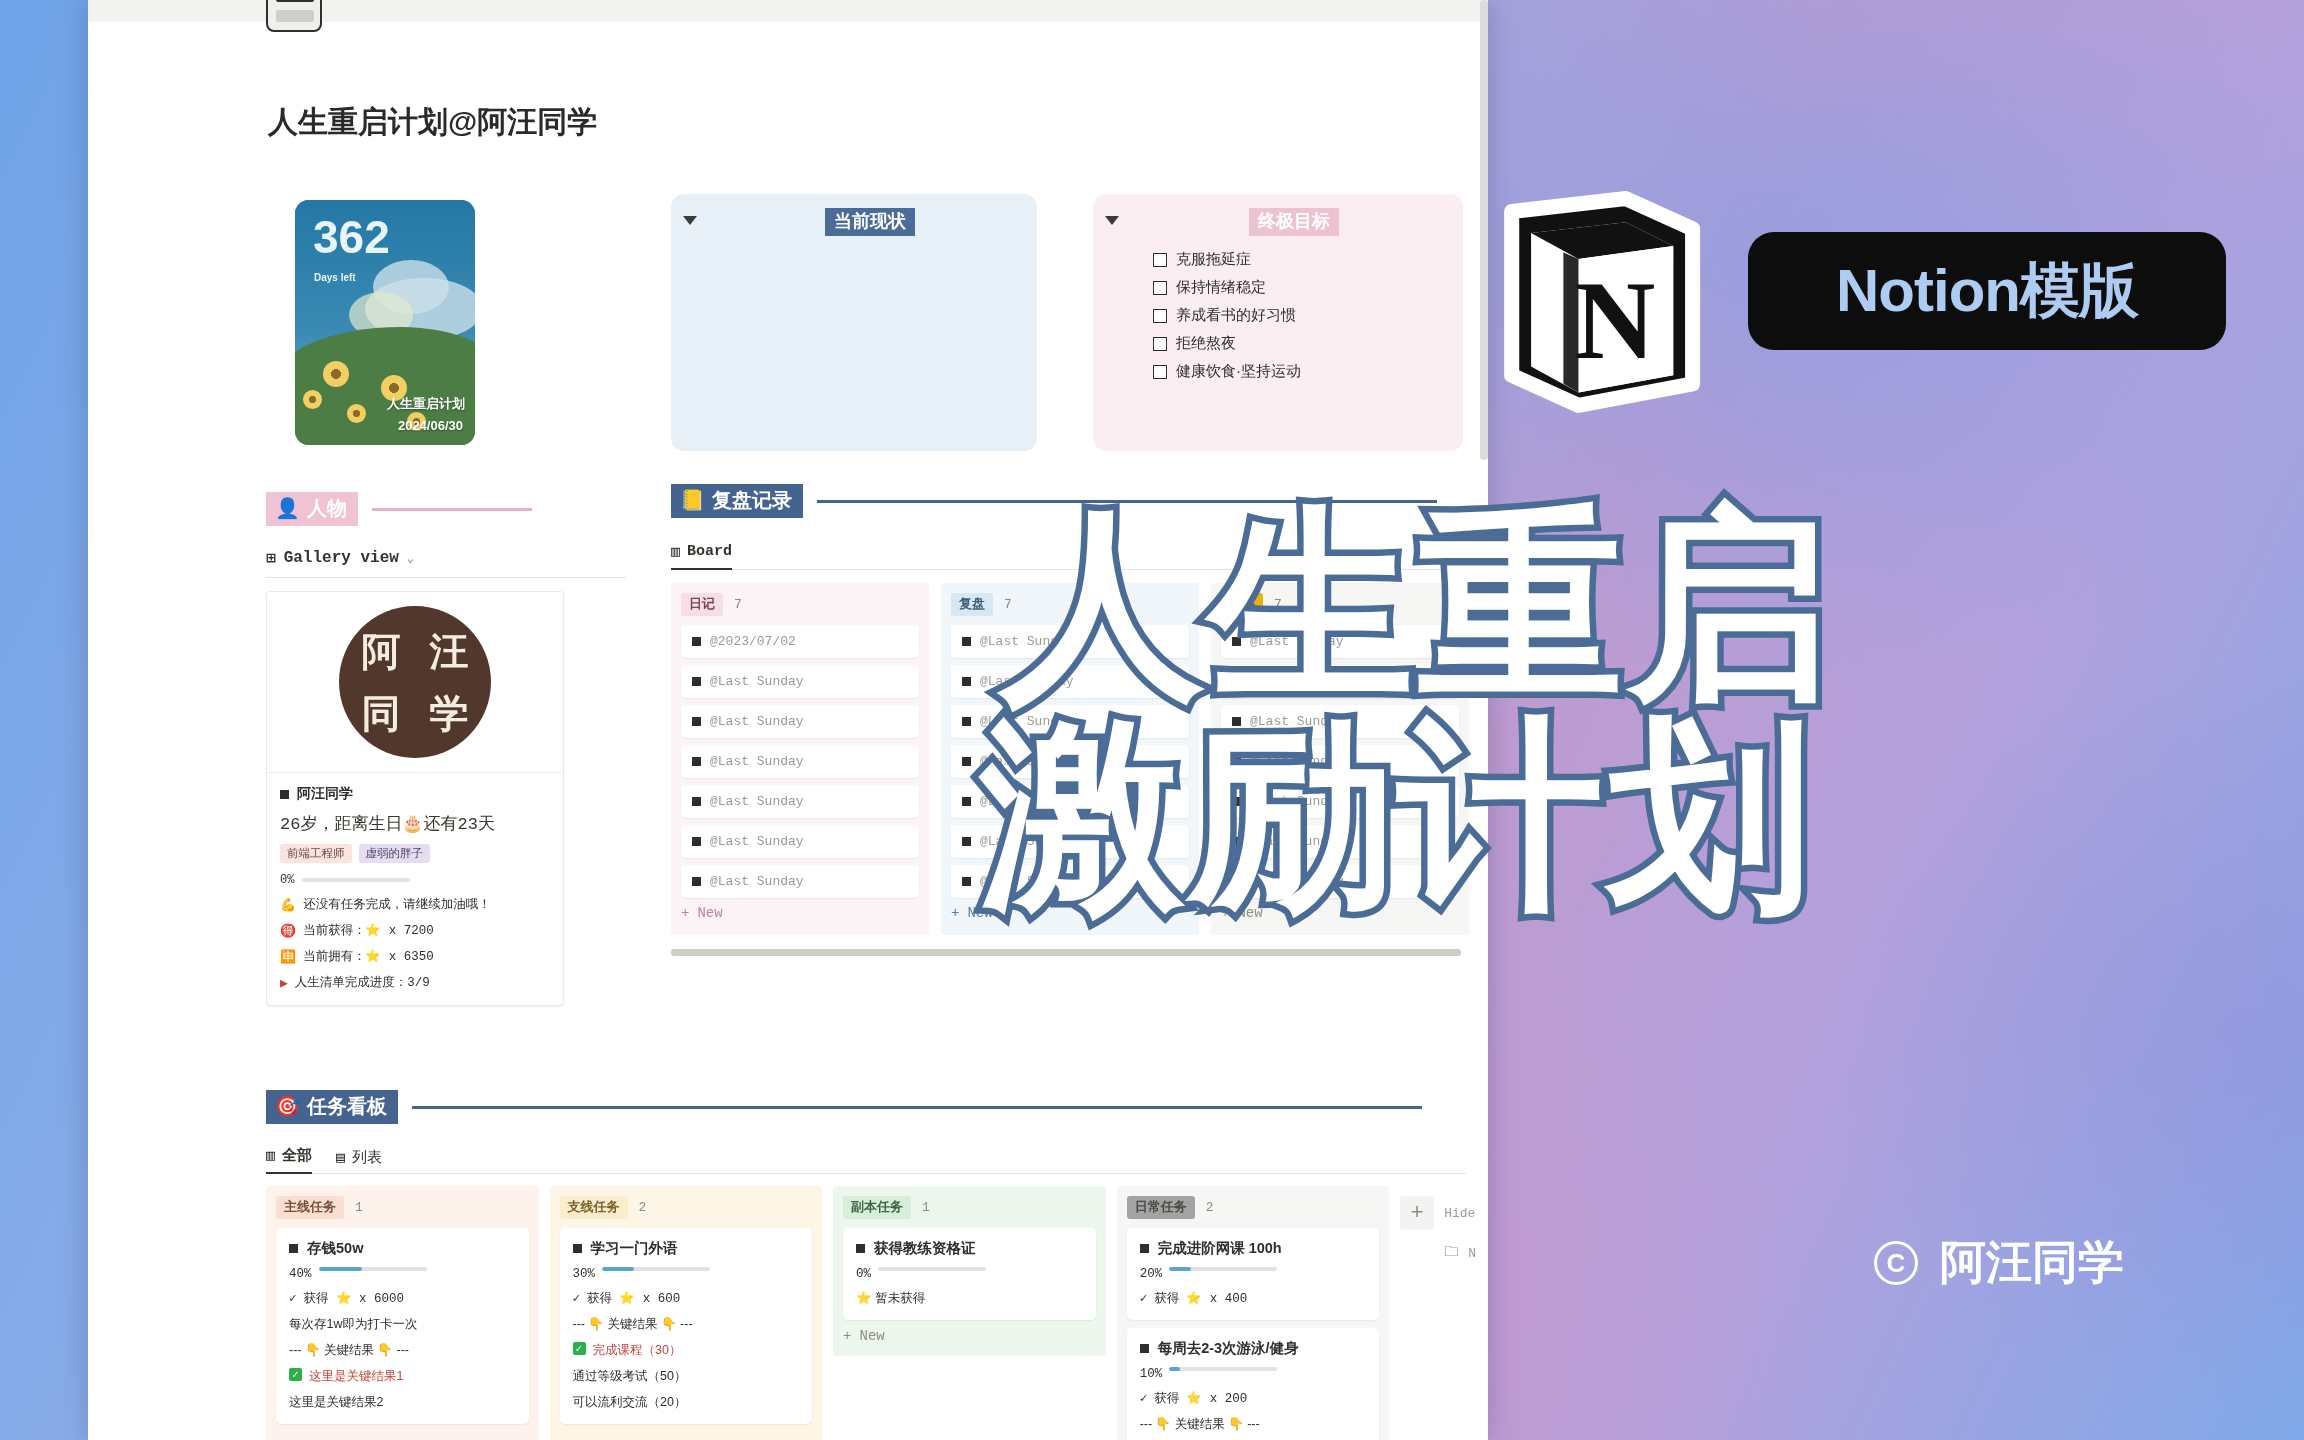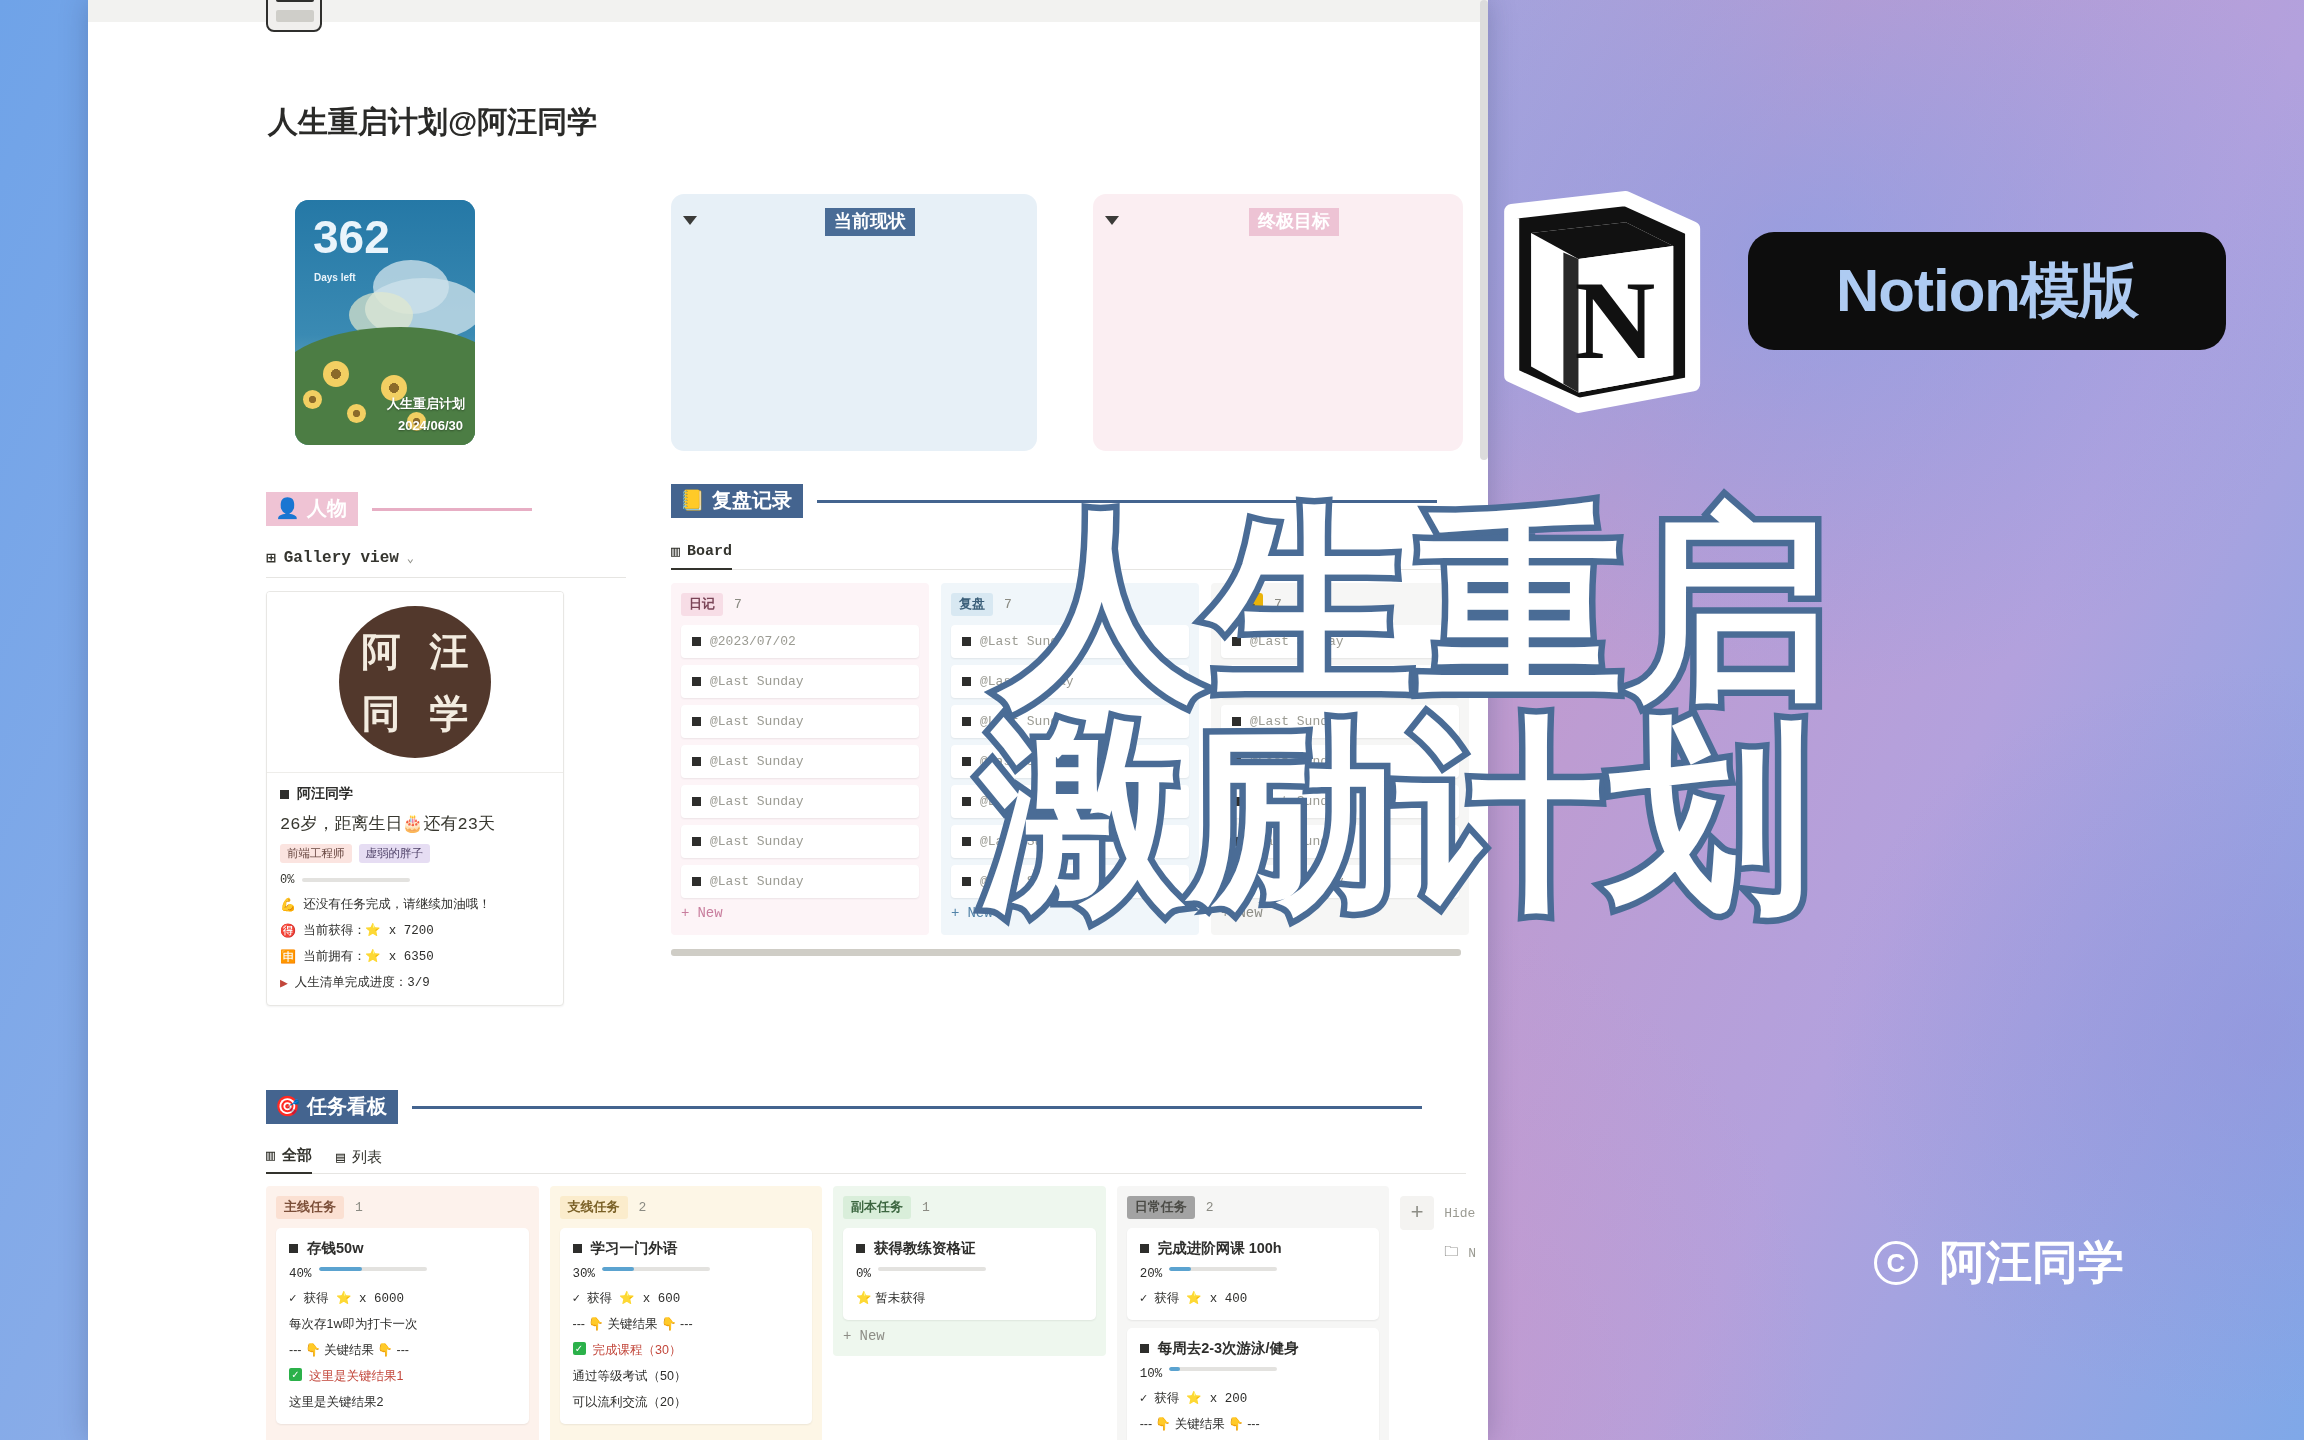--- a/index.html
+++ b/index.html
@@ -310,20 +310,42 @@
       <div class="head">
         <span class="chip blue">当前现状</span>
       </div>
     </div>
 
     <div class="callout goal">
       <div class="tri"></div>
       <div class="head">
         <span class="chip pink">终极目标</span>
       </div>
+      <ul class="checks">
+        <li>
+            <span class="cbox"></span>
+            <span>克服拖延症</span>
+          </li>
+        <li>
+            <span class="cbox"></span>
+            <span>保持情绪稳定</span>
+          </li>
+        <li>
+            <span class="cbox"></span>
+            <span>养成看书的好习惯</span>
+          </li>
+        <li>
+            <span class="cbox"></span>
+            <span>拒绝熬夜</span>
+          </li>
+        <li>
+            <span class="cbox"></span>
+            <span>健康饮食·坚持运动</span>
+          </li>
+      </ul>
     </div>
 
     <div id="person-section">
       <div class="sec-head" style="position:relative;">
         <span class="sec-tag pinkish">
           <span>👤</span>
           <span>人物</span>
         </span>
         <span class="sec-rule pink" style="width:160px;"></span>
       </div>

